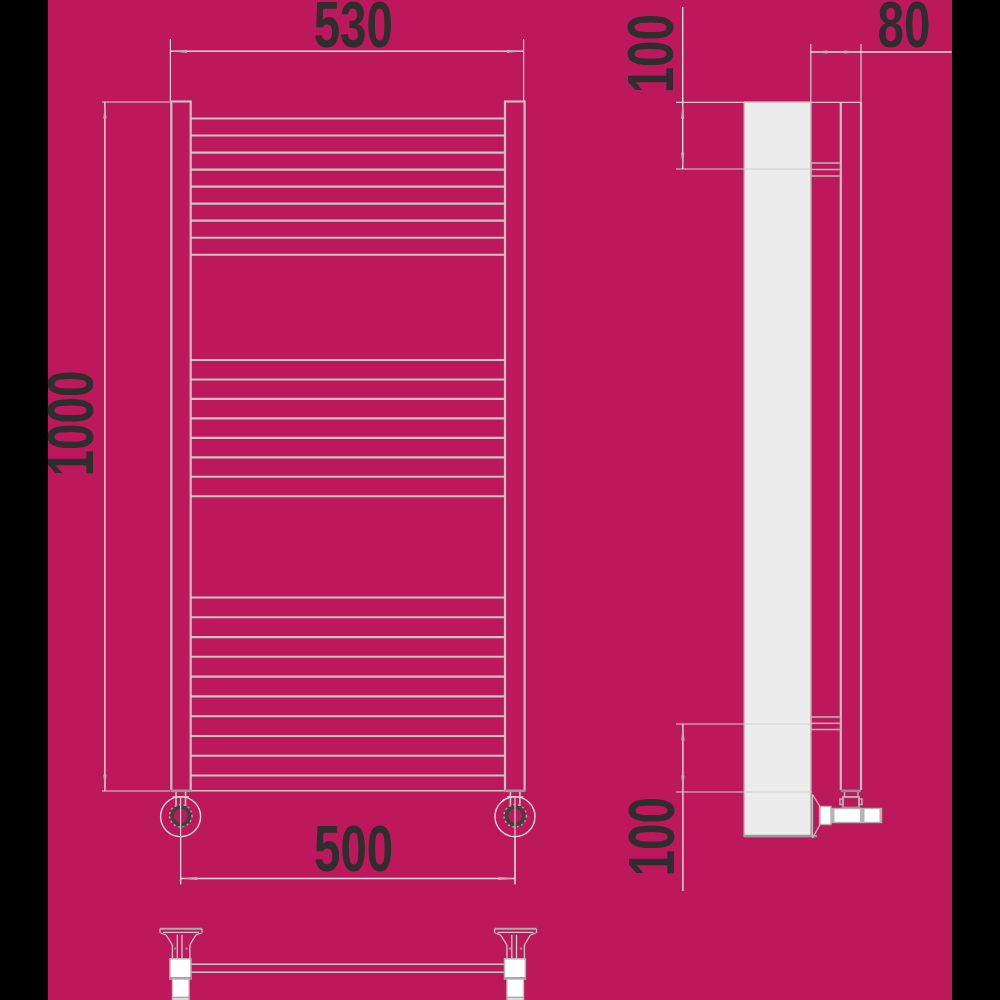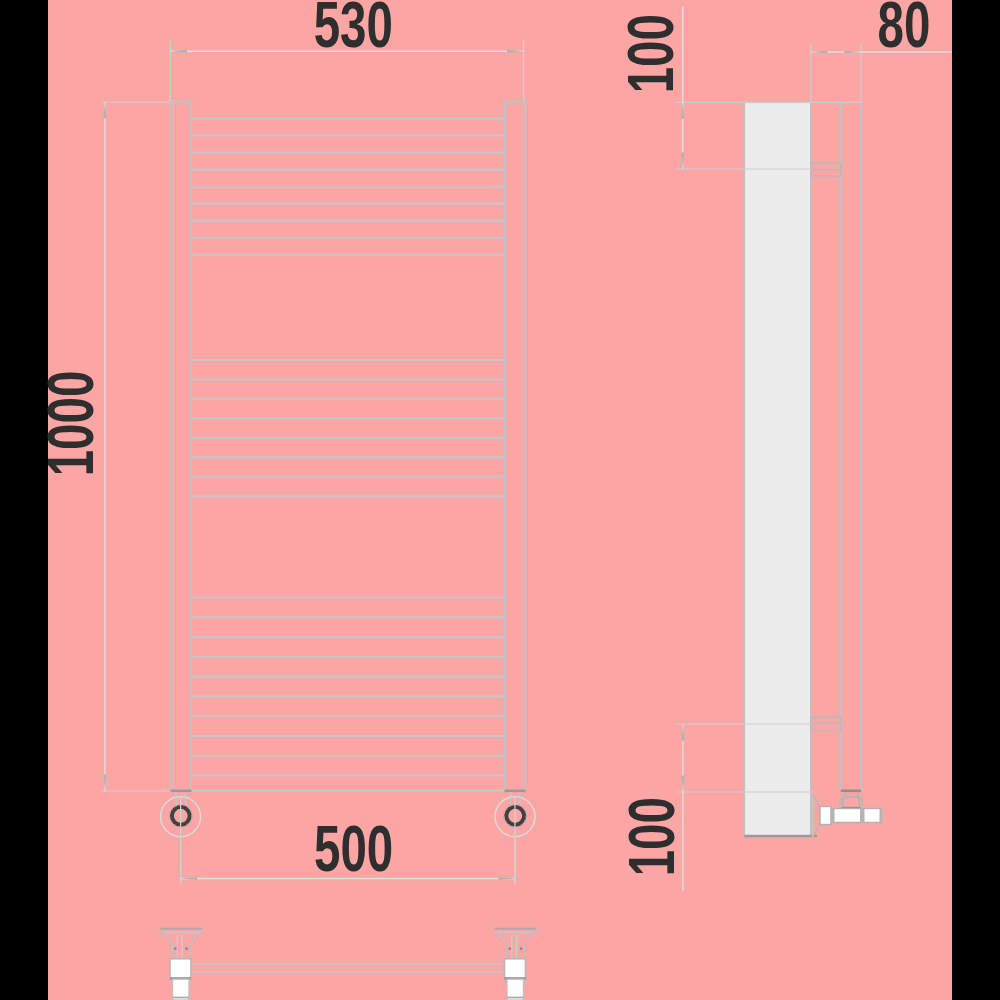--- a/index.html
+++ b/index.html
@@ -1,16 +1,16 @@
 <!DOCTYPE html>
 <html><head>
 <meta charset="utf-8">
 <style>
   html,body{margin:0;padding:0;background:#fff;}
-  .page{position:relative;width:1000px;height:1000px;background:#fca5a5;overflow:hidden;
+  .page{position:relative;width:1000px;height:1000px;background:#be185d;overflow:hidden;
         font-family:"Liberation Sans", sans-serif;}
   svg text{font-family:"Liberation Sans", sans-serif;font-weight:bold;fill:#2e2e2e;}
 </style>
 </head>
 <body>
 <div class="page">
 
 <div style="position:absolute;left:0;top:0;width:48px;height:1000px;background:#000;"></div>
 
 <div style="position:absolute;left:952px;top:0;width:48px;height:1000px;background:#000;"></div>

